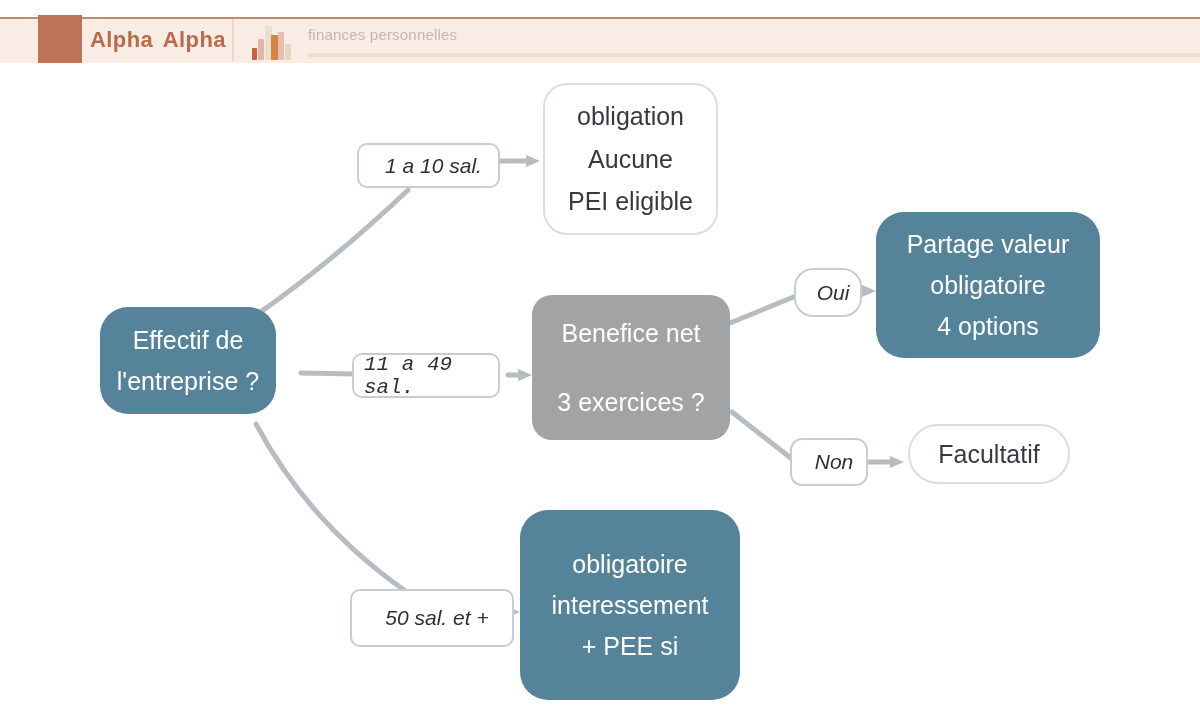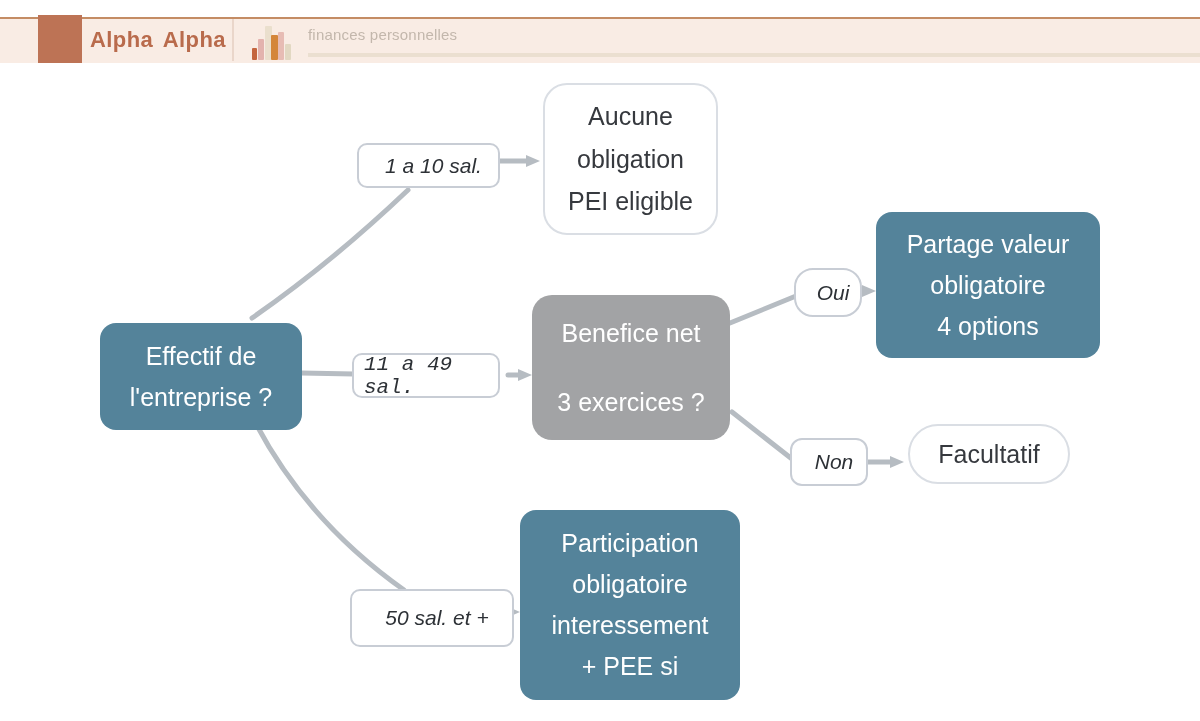--- a/index.html
+++ b/index.html
@@ -105,21 +105,21 @@
     flex-direction: column;
     align-items: center;
     justify-content: center;
     text-align: center;
     cursor: pointer;
   }
   .node span { display: block; }
   .node-teal {
     background: var(--teal, #54839a);
     color: #ffffff;
-    border-radius: 16px;
+    border-radius: 28px;
     font-size: 25px;
     line-height: 1.64;
     font-weight: 400;
   }
   .node-gray {
     background: var(--gray, #a2a3a5);
     color: #ffffff;
     border-radius: 20px;
     font-size: 25px;
     line-height: 1.64;
@@ -142,21 +142,21 @@
     border: 2px solid #c8cdd5;
     border-radius: 10px;
     font-style: italic;
     font-size: 21px;
     color: #2d3136;
     cursor: pointer;
     padding-left: 10px;
   }
 
   
-  .n-effectif      { left: 100px; top: 260px; width: 202px; height: 107px; }
+  .n-effectif      { left: 100px; top: 244px; width: 176px; height: 107px; }
   .n-aucune        { left: 543px; top:  20px; width: 175px; height: 152px; }
   .n-benefice      { left: 532px; top: 232px; width: 198px; height: 145px; }
   .n-partage       { left: 876px; top: 149px; width: 224px; height: 146px; }
   .n-facultatif    { left: 908px; top: 361px; width: 162px; height:  60px; border-radius: 30px; }
   .n-participation { left: 520px; top: 447px; width: 220px; height: 190px; }
 
   .l-small  { left: 357px; top:  80px; width: 143px; height: 45px; }
   .l-medium { left: 352px; top: 290px; width: 148px; height: 45px; font-family: Liberation Mono, monospace; }
   .l-large  { left: 350px; top: 526px; width: 164px; height: 58px; }
   .l-oui    { left: 794px; top: 205px; width:  68px; height: 49px; border-radius: 19px; }
@@ -231,41 +231,40 @@
       <span>50 sal. et +</span>
     </div>
     <div class="edge-label l-oui">
       <span>Oui</span>
     </div>
     <div class="edge-label l-non">
       <span>Non</span>
     </div>
 
     <div class="node node-white n-aucune">
+      <span>obligation</span>
       <span>Aucune</span>
-      <span>obligation</span>
       <span>PEI eligible</span>
     </div>
 
     <div class="node node-gray n-benefice">
       <span>Benefice net</span>
       <span>3 exercices ?</span>
     </div>
 
     <div class="node node-teal n-partage">
       <span>Partage valeur</span>
       <span>obligatoire</span>
       <span>4 options</span>
     </div>
 
     <div class="node node-white n-facultatif">
       <span>Facultatif</span>
     </div>
 
     <div class="node node-teal n-participation">
-      <span>Participation</span>
       <span>obligatoire</span>
       <span>interessement</span>
       <span>+ PEE si</span>
     </div>
 
   </div>
 </div>
 
 </body></html>

